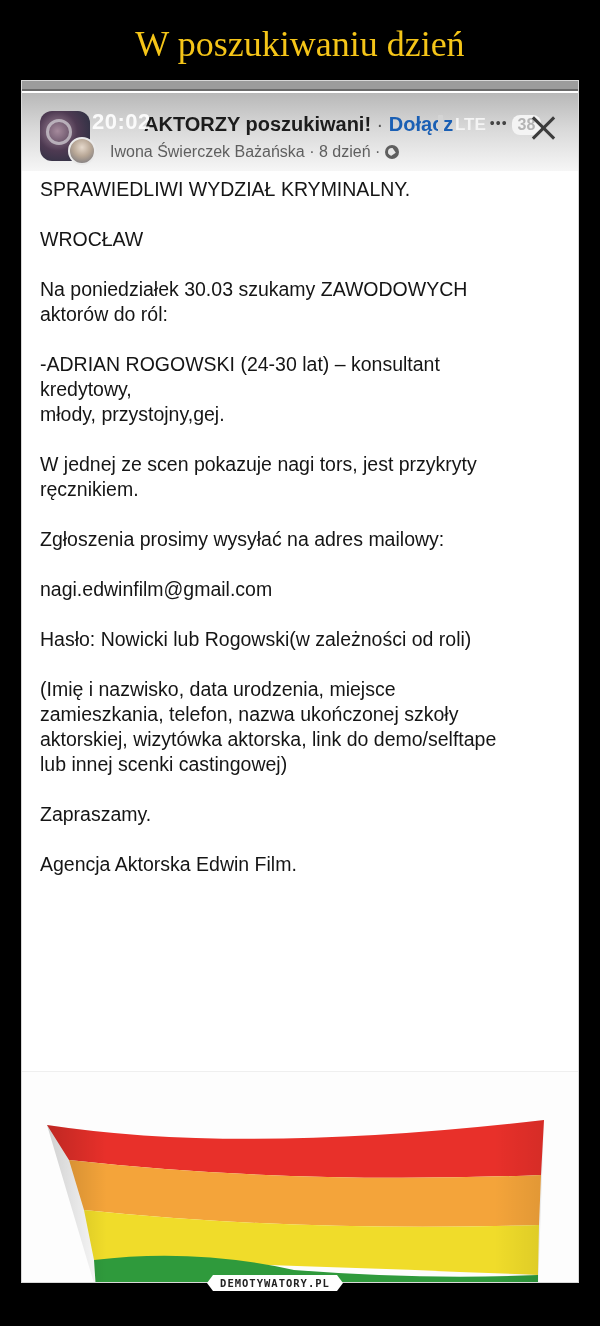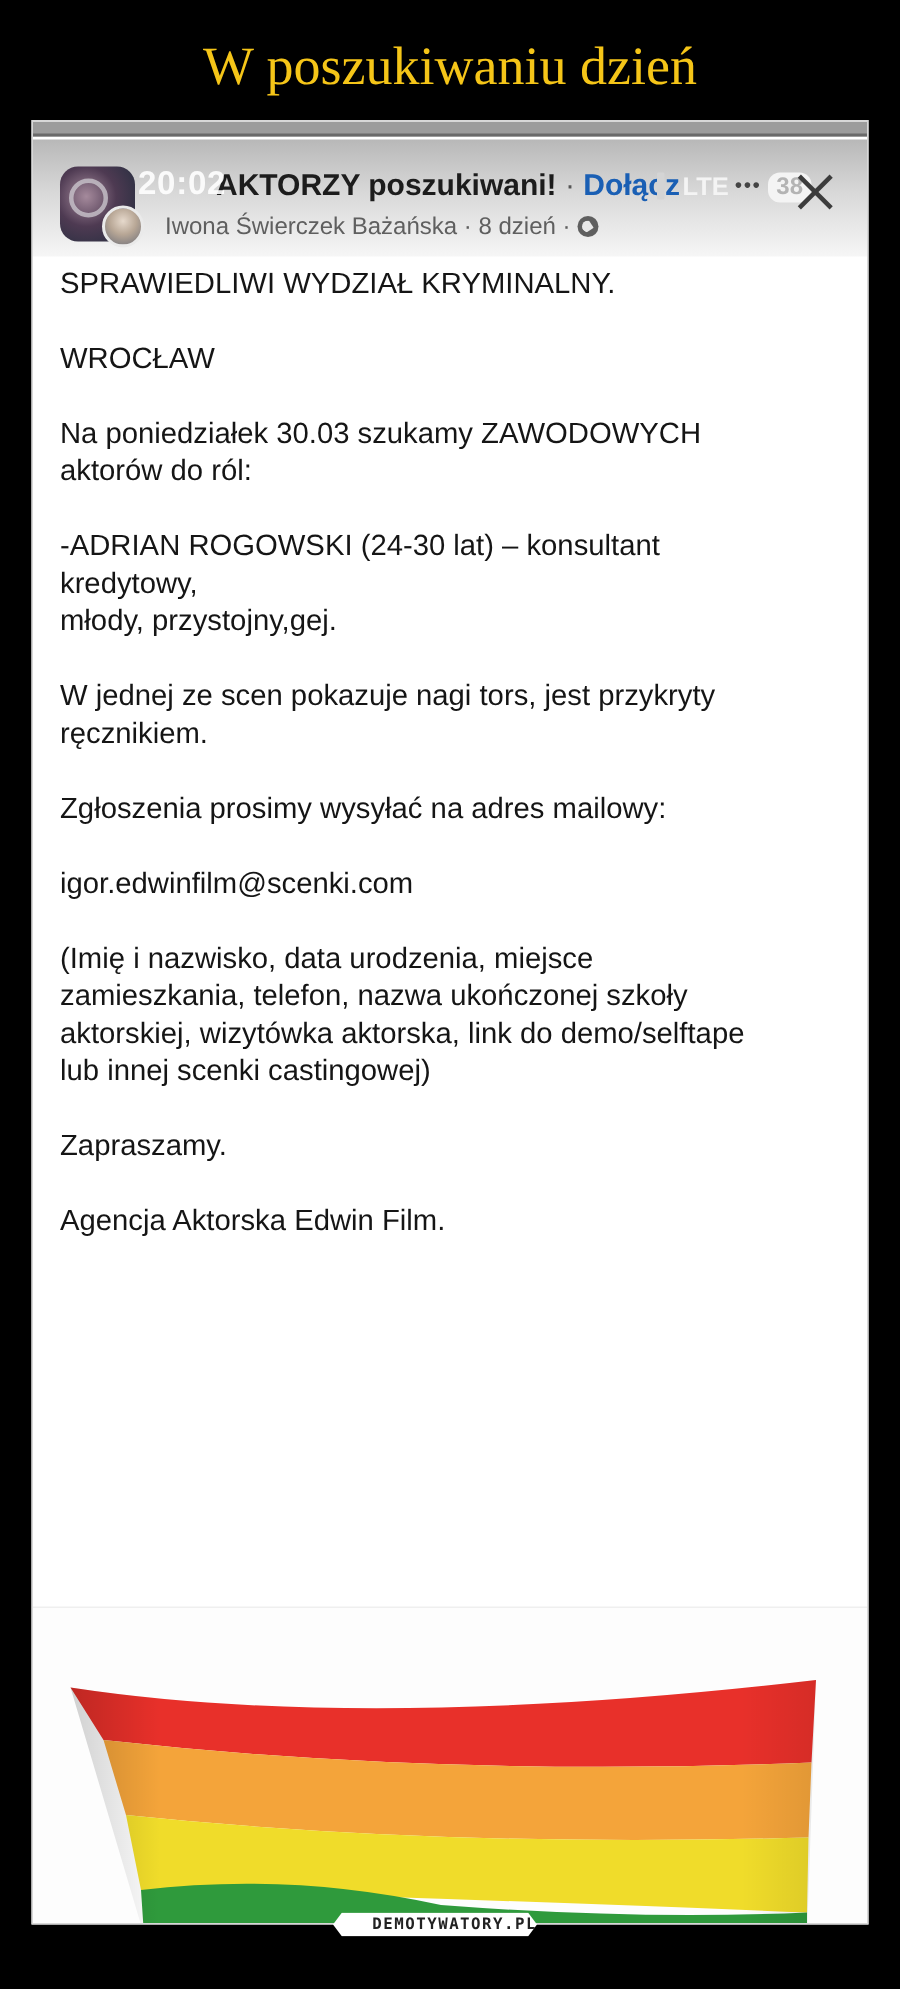--- a/index.html
+++ b/index.html
@@ -99,23 +99,23 @@
     }
 
     .flag-area {
       position: absolute; left: 0; top: 991px; width: 100%; height: 212px; background: #fdfdfd;
     }
     .flag {
       position: absolute; left: 22px; top: 48px; width: 500px; height: 170px;
     }
 
     .watermark {
-      position: absolute; left: 222px; top: 1275px; width: 136px; height: 16px;
+      position: absolute; left: 207px; top: 1275px; width: 136px; height: 16px;
       background: #fff; color: #222; font-size: 10.5px; font-weight: bold; letter-spacing: 1px;
-      text-align: right; line-height: 16px; font-family: "DejaVu Sans Mono", monospace;
+      text-align: center; line-height: 16px; font-family: "DejaVu Sans Mono", monospace;
       clip-path: polygon(6px 0, 130px 0, 136px 8px, 130px 16px, 6px 16px, 0 8px);
     }
   </style>
 </head>
 <body>
 
 <div class="meme-title">W poszukiwaniu dzień</div>
 
 <div class="frame">
   <div class="status-strip"></div>
@@ -149,21 +149,22 @@
     <p>SPRAWIEDLIWI WYDZIAŁ KRYMINALNY.</p>
     <p>WROCŁAW</p>
     <p>Na poniedziałek 30.03 szukamy ZAWODOWYCH
 aktorów do ról:</p>
     <p>-ADRIAN ROGOWSKI (24-30 lat) – konsultant
 kredytowy,
 młody, przystojny,gej.</p>
     <p>W jednej ze scen pokazuje nagi tors, jest przykryty
 ręcznikiem.</p>
     <p>Zgłoszenia prosimy wysyłać na adres mailowy:</p>
-    <p>igor.edwinfilm@scenki.com</p>
+    <p>nagi.edwinfilm@gmail.com</p>
+    <p>Hasło: Nowicki lub Rogowski(w zależności od roli)</p>
     <p>(Imię i nazwisko, data urodzenia, miejsce
 zamieszkania, telefon, nazwa ukończonej szkoły
 aktorskiej, wizytówka aktorska, link do demo/selftape
 lub innej scenki castingowej)</p>
     <p>Zapraszamy.</p>
     <p>Agencja Aktorska Edwin Film.</p>
   </div>
 
   <div class="divider"></div>
 

